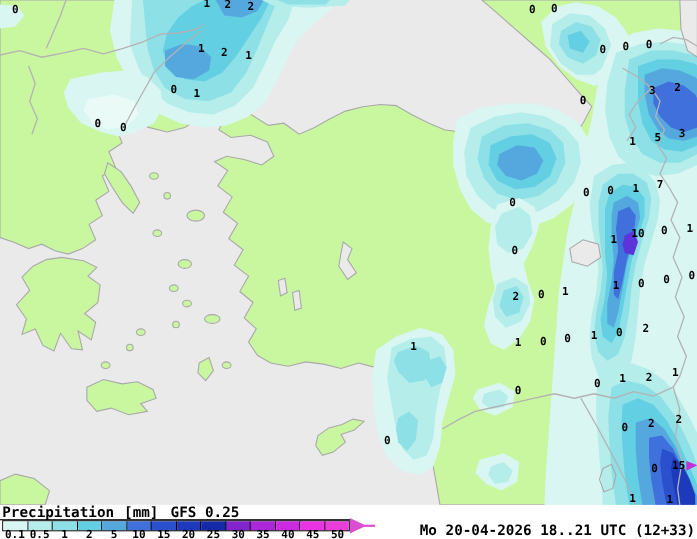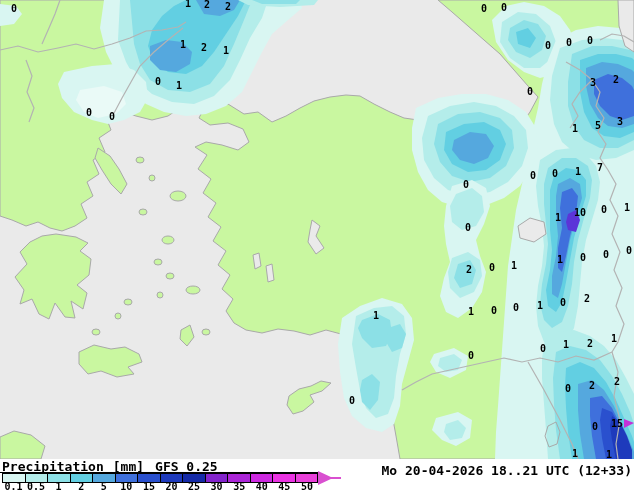--- a/index.html
+++ b/index.html
@@ -24,21 +24,21 @@
   #legend-title .units{margin-left:9px;text-align:right;} #legend-title .model{margin-left:11px;}
   #legend-line{position:absolute;left:0;top:13px;width:320px;height:1px;background:#000;}
   #scale-bar{position:absolute;left:2px;top:14px;width:316px;height:10px;display:flex;
              border:1px solid #000;box-sizing:border-box;}
   #scale-bar .cell{flex:1;border-right:1px solid #000;}
   #scale-bar .cell:last-child{border-right:none;}
   #scale-arrow{position:absolute;left:318px;top:10px;}
   #scale-labels{position:absolute;left:0;top:24px;width:340px;height:8px;padding-left:48px;}
   #scale-labels span{position:absolute;top:-2px;width:23px;text-align:center;
                      font:bold 10px "DejaVu Sans Mono",monospace;}
-  #footer-datetime{position:absolute;right:2px;top:4px;font:bold 13px "DejaVu Sans Mono",monospace;white-space:nowrap;}
+  #footer-datetime{position:absolute;right:2px;top:16px;font:bold 13px "DejaVu Sans Mono",monospace;white-space:nowrap;}
   #footer-copyright{position:absolute;right:2px;top:13px;font:bold 12px "DejaVu Sans Mono",monospace;
                     color:var(--copyright_text);white-space:nowrap;}
 </style>
 </head>
 <body>
 
 <div id="frame">
   <div id="map-wrap">
     <svg width="634" height="459" viewBox="0 0 634 459">
 

